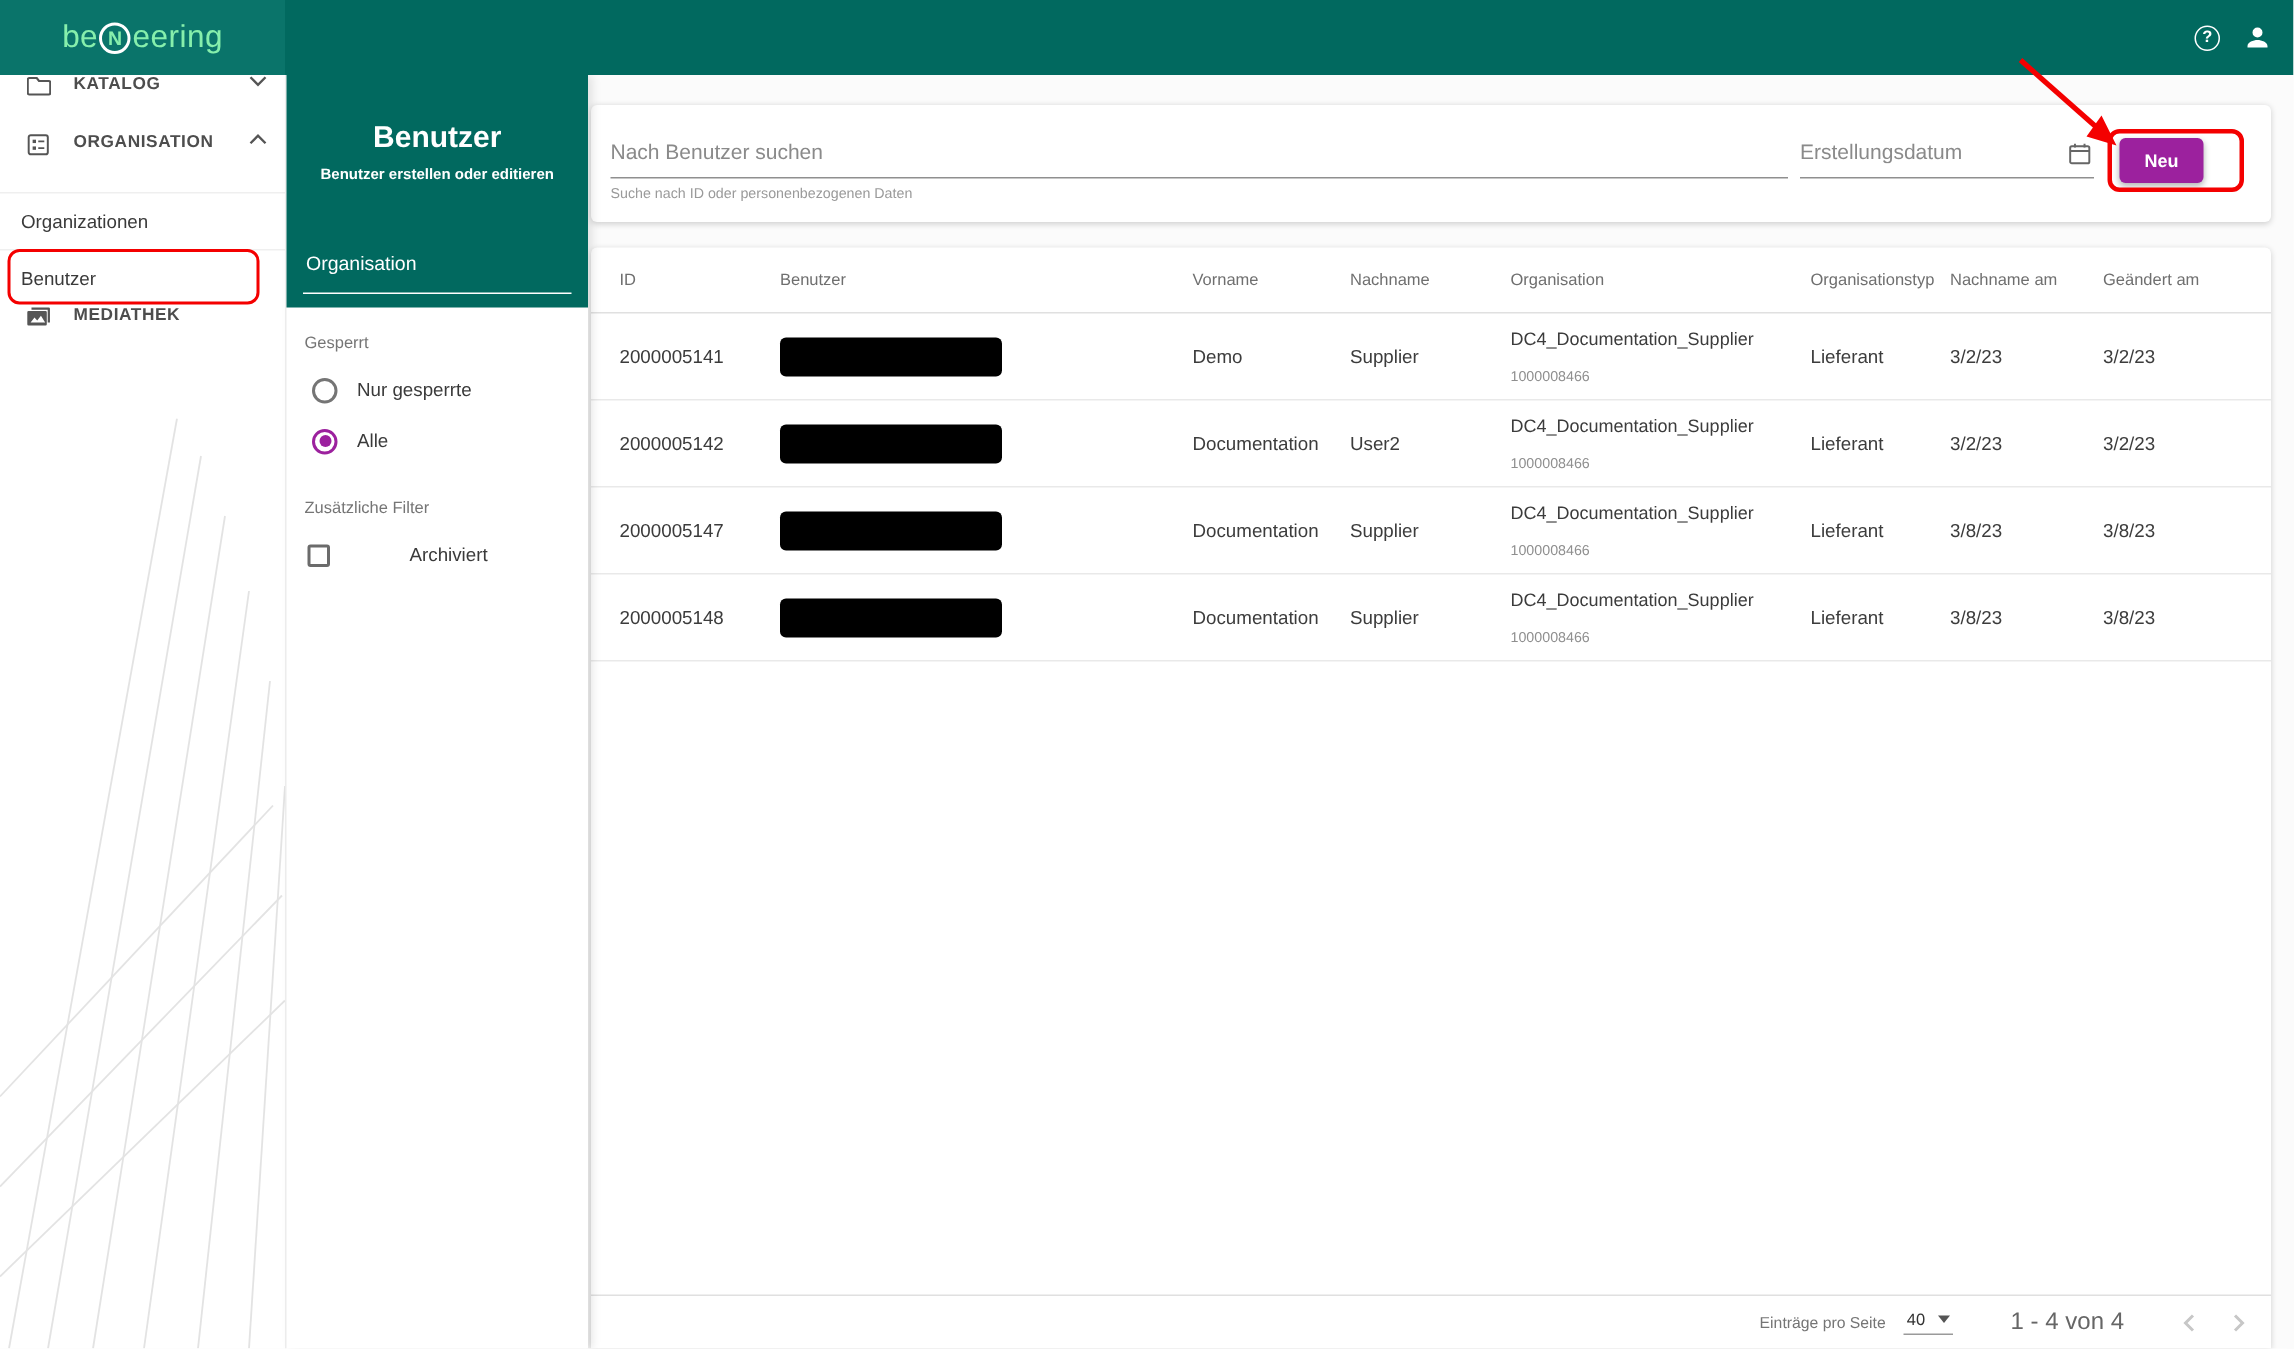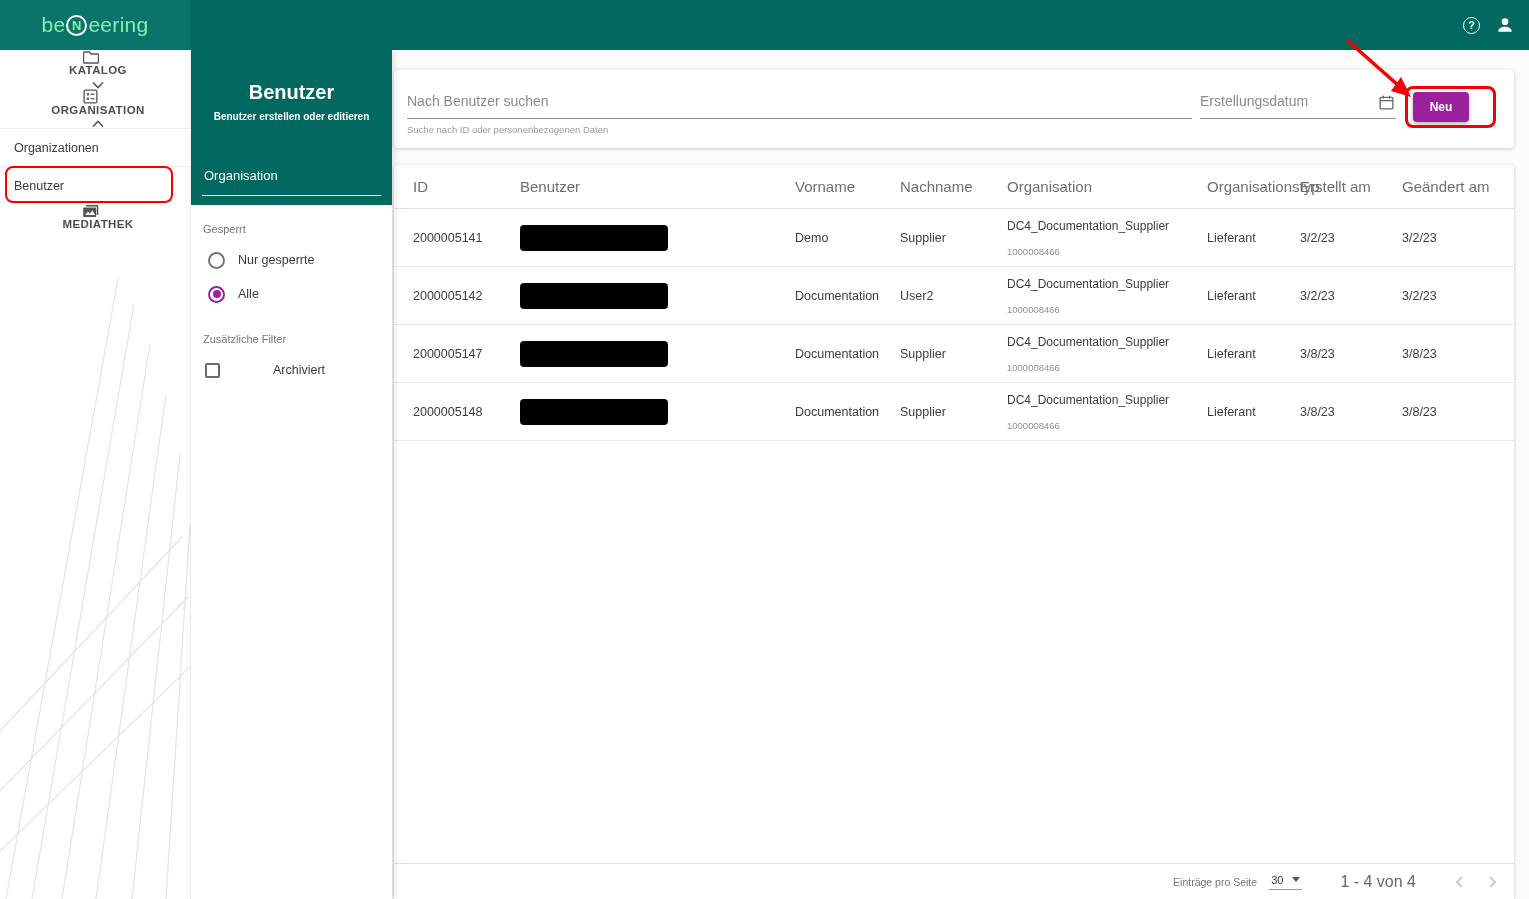--- a/index.html
+++ b/index.html
@@ -20,22 +20,22 @@
   .n-circle { display:inline-flex; width:21px; height:21px; border:2px solid #fff; border-radius:50%;
     align-items:center; justify-content:center; font-size:13px; font-weight:bold; margin:0 1px; }
   .topbar-icons { position:absolute; right:14px; top:0; height:50px; display:flex; align-items:center; gap:15px; }
   .help-icon { width:17px; height:17px; border:1.6px solid #fff; border-radius:50%; color:#fff;
     font-size:11px; font-weight:bold; display:flex; align-items:center; justify-content:center; cursor:pointer; }
   .account-icon { display:flex; cursor:pointer; }
 
   
   .sidebar { position:absolute; left:0; top:50px; width:190px; height:849px; background:#fff; z-index:2; }
   .watermark { position:absolute; left:0; bottom:0; z-index:0; }
-  .nav-item { position:relative; z-index:1; height:39px; display:flex; align-items:center;
-    padding:0 12px 0 18px; cursor:pointer; background:#fff;flex-direction:column; }
+  .nav-item { position:relative; z-index:1; height:39px; display:flex; align-items:flex-start;
+    padding:0 12px 0 18px; cursor:pointer; background:#fff; }
   .nav-icon { width:18px; display:flex; margin-right:13px; }
   .nav-label { flex:1; font-size:11.5px; font-weight:bold; color:#4d4d4d; letter-spacing:.4px; }
   .chev { display:flex; }
   .sub-item { position:relative; z-index:1; height:38px; display:flex; align-items:center; padding-left:14px;
     font-size:12.5px; color:#3a3a3a; background:#fff; border-top:1px solid #efefef; cursor:pointer; }
   .sub-item:last-of-type { border-bottom:1px solid #efefef; }
 
   
   .filter-panel { position:absolute; left:190px; top:50px; width:202px; height:849px; background:#fff;
     border-left:1px solid #ececec; box-shadow:3px 0 6px rgba(0,0,0,.10); z-index:3; }
@@ -68,21 +68,21 @@
   .helper { font-size:9.5px; color:#9a9a9a; margin-top:5px; }
   .cal { position:absolute; right:2px; top:9px; cursor:pointer; display:flex; }
   .neu-btn { position:absolute; left:1019px; top:22px; width:56px; height:30px; background:var(--purple);
     border:none; border-radius:4px; color:#fff; font-family:"Liberation Sans",sans-serif; font-size:12px;
     font-weight:bold; cursor:pointer; box-shadow:0 2px 4px rgba(0,0,0,.3); }
 
   .table-card { position:absolute; left:2px; top:115px; width:1120px; height:734px; background:#fff;
     border-radius:4px 4px 0 0; box-shadow:0 1px 4px rgba(0,0,0,.18); display:flex; flex-direction:column; }
   .thead, .trow { display:grid; grid-template-columns:107px 275px 105px 107px 200px 93px 102px auto;
     align-items:center; padding-left:19px; }
-  .thead { height:44px; border-bottom:1px solid #e0e0e0; color:#6f6f6f; font-size:15px; }
+  .thead { height:44px; border-bottom:1px solid #e0e0e0; color:#6f6f6f; font-size:11px; }
   .trow { height:58px; border-bottom:1px solid #e9e9e9; font-size:12.5px; color:#3c3c3c; cursor:pointer; }
   .tbody { flex:1; overflow:hidden; }
   .redacted { display:block; width:148px; height:26px; background:#000; border-radius:4px; }
   .org-name { font-size:12px; color:#3c3c3c; }
   .org-id { font-size:9.5px; color:#8f8f8f; margin-top:13px; }
 
   .paginator { height:36px; border-top:1px solid #e0e0e0; display:flex; align-items:center;
     justify-content:flex-end; padding-right:14px; }
   .pg-label { font-size:10.5px; color:#757575; }
   .pg-select { display:inline-flex; align-items:center; gap:9px; margin-left:12px; padding:0 2px 3px 2px;
@@ -234,21 +234,21 @@
   </section>
 
   <section class="table-card">
     <div class="thead">
       <div>ID</div>
       <div>Benutzer</div>
       <div>Vorname</div>
       <div>Nachname</div>
       <div>Organisation</div>
       <div>Organisationstyp</div>
-      <div>Erstellt am</div>
+      <div>Nachname am</div>
       <div>Geändert am</div>
     </div>
 
     <div class="tbody">
   <div class="trow">
     <div>2000005141</div>
     <div>
             <span class="redacted"></span>
           </div>
     <div>Demo</div>
@@ -307,21 +307,21 @@
     </div>
     <div>Lieferant</div>
     <div>3/8/23</div>
     <div>3/8/23</div>
   </div>
 </div>
 
     <div class="paginator">
       <span class="pg-label">Einträge pro Seite</span>
       <span class="pg-select">
-        <span>30</span>
+        <span>40</span>
         <span class="tri"></span>
       </span>
       <span class="pg-range">1 - 4 von 4</span>
       <span class="pg-nav prev">
         <svg width="16" height="16" viewBox="0 0 16 16">
             <path d="M10 3 L5 8 L10 13" stroke="#c7c7c7" stroke-width="2" fill="none"></path>
           </svg>
       </span>
       <span class="pg-nav next">
         <svg width="16" height="16" viewBox="0 0 16 16">

